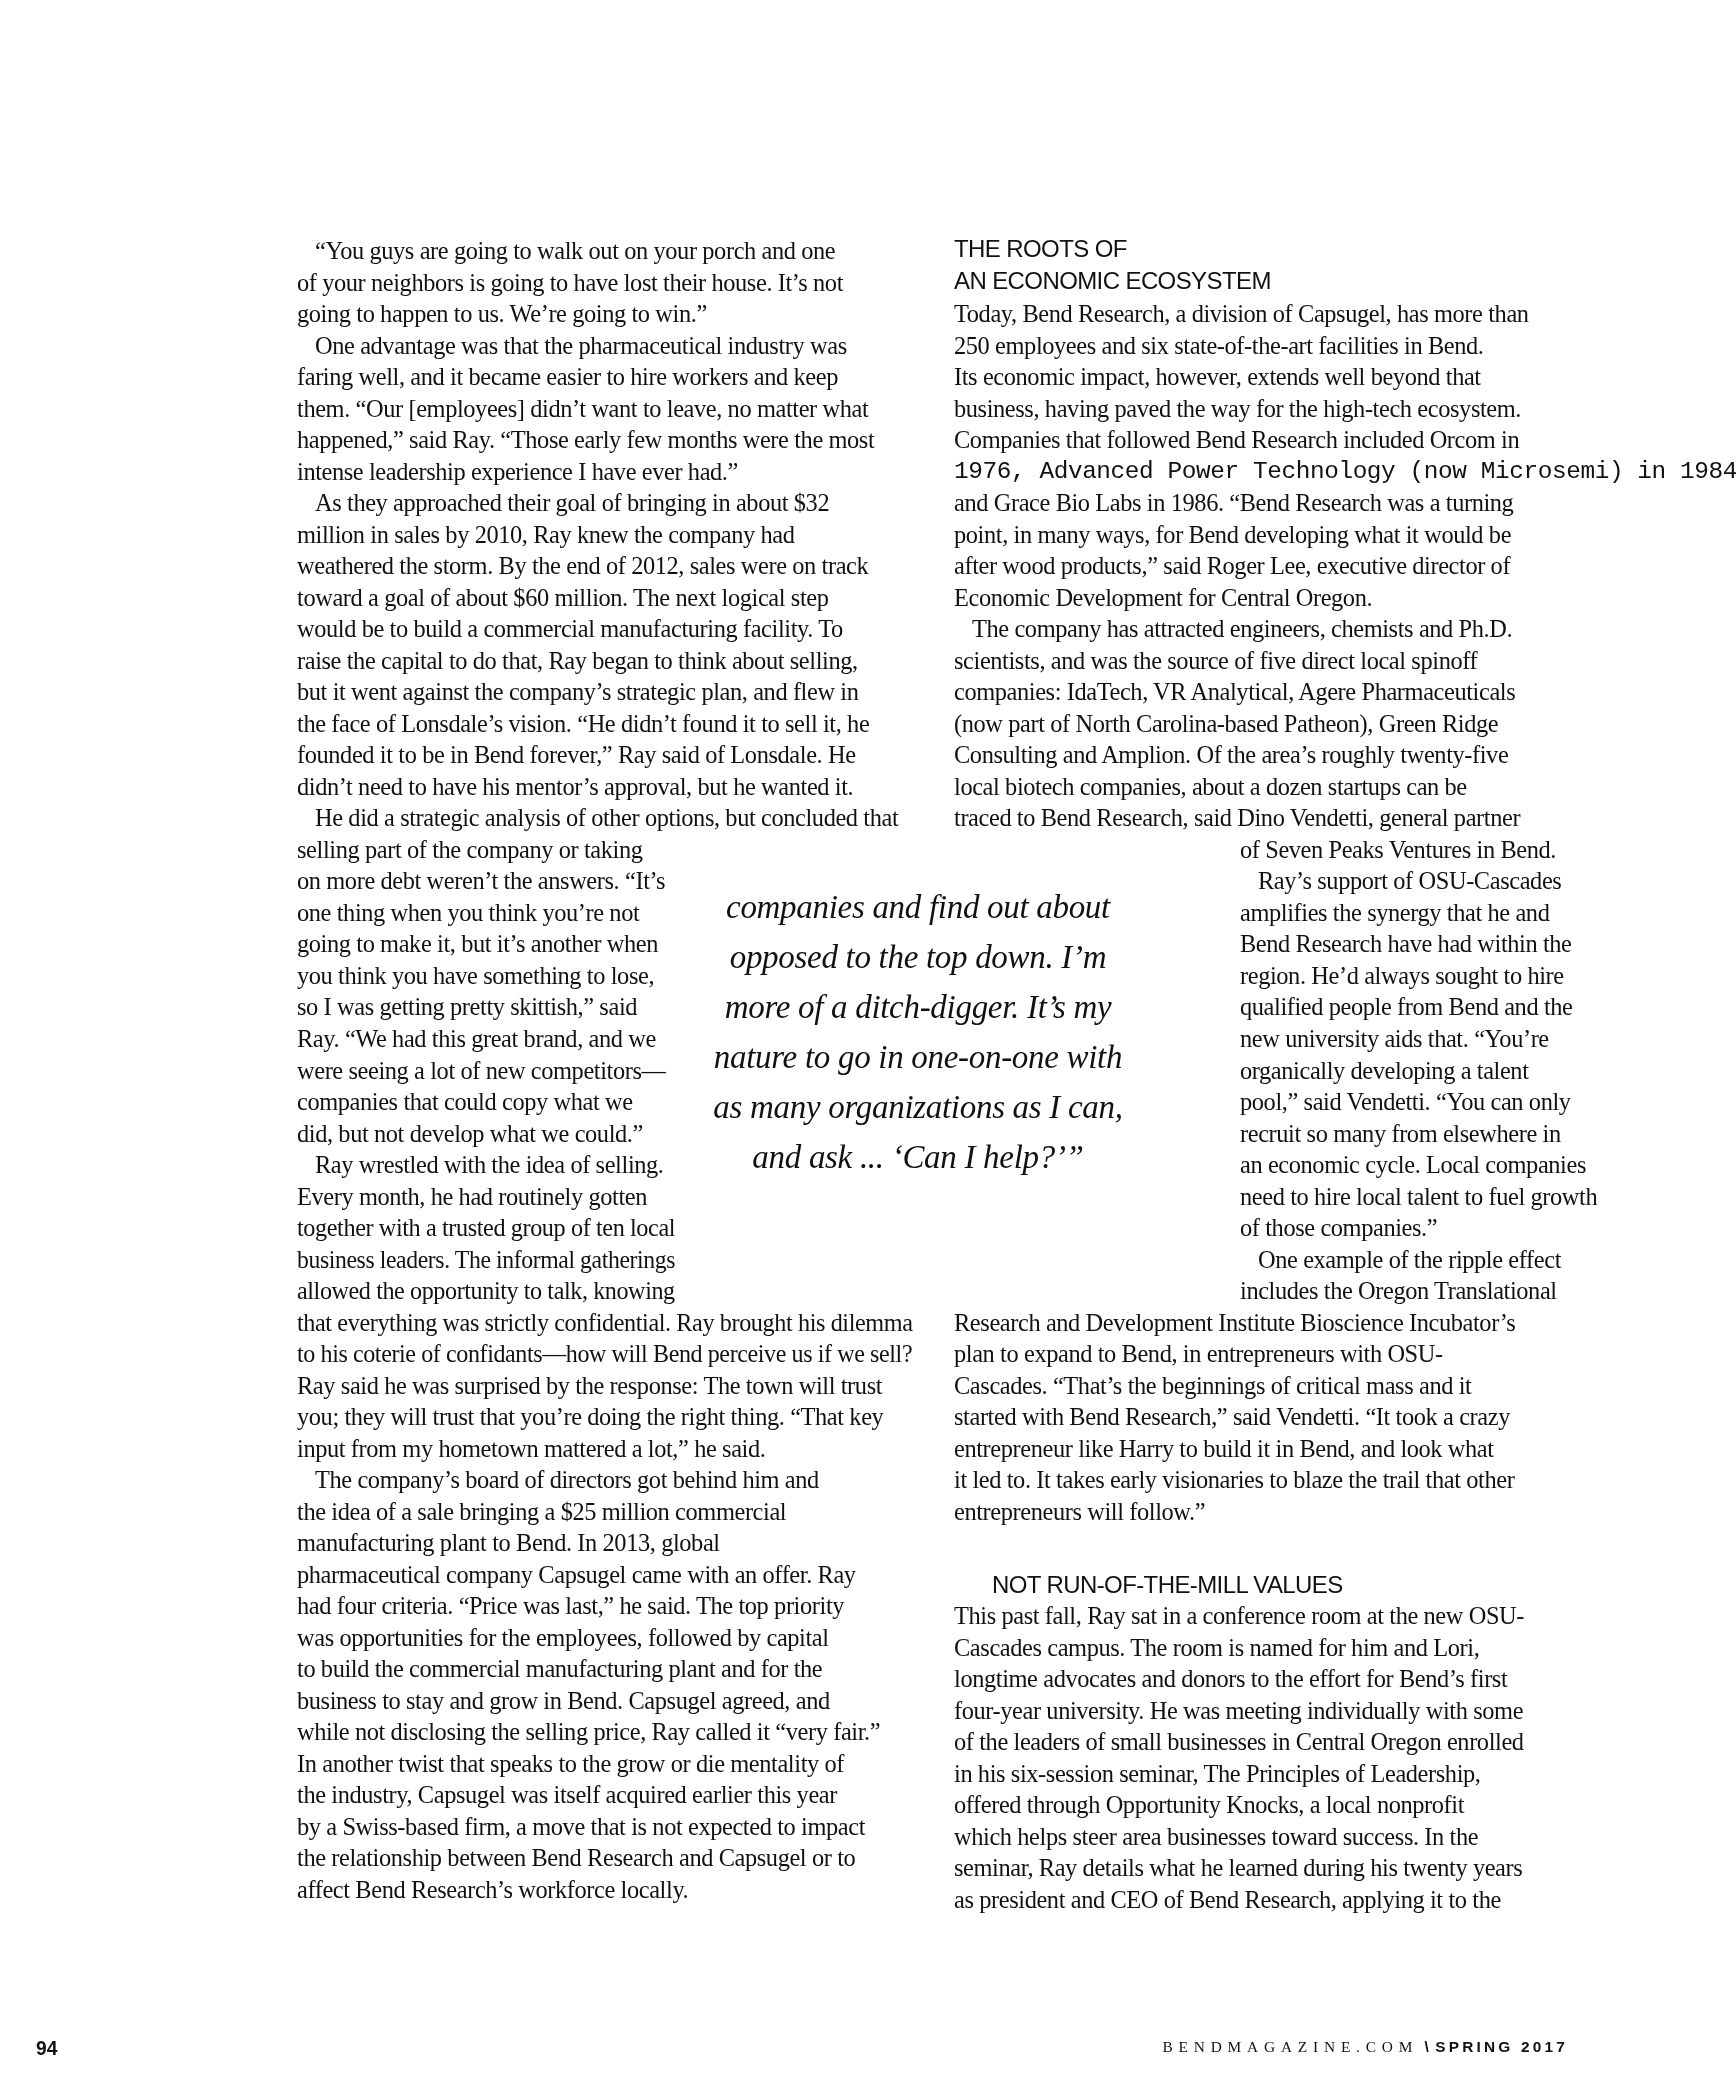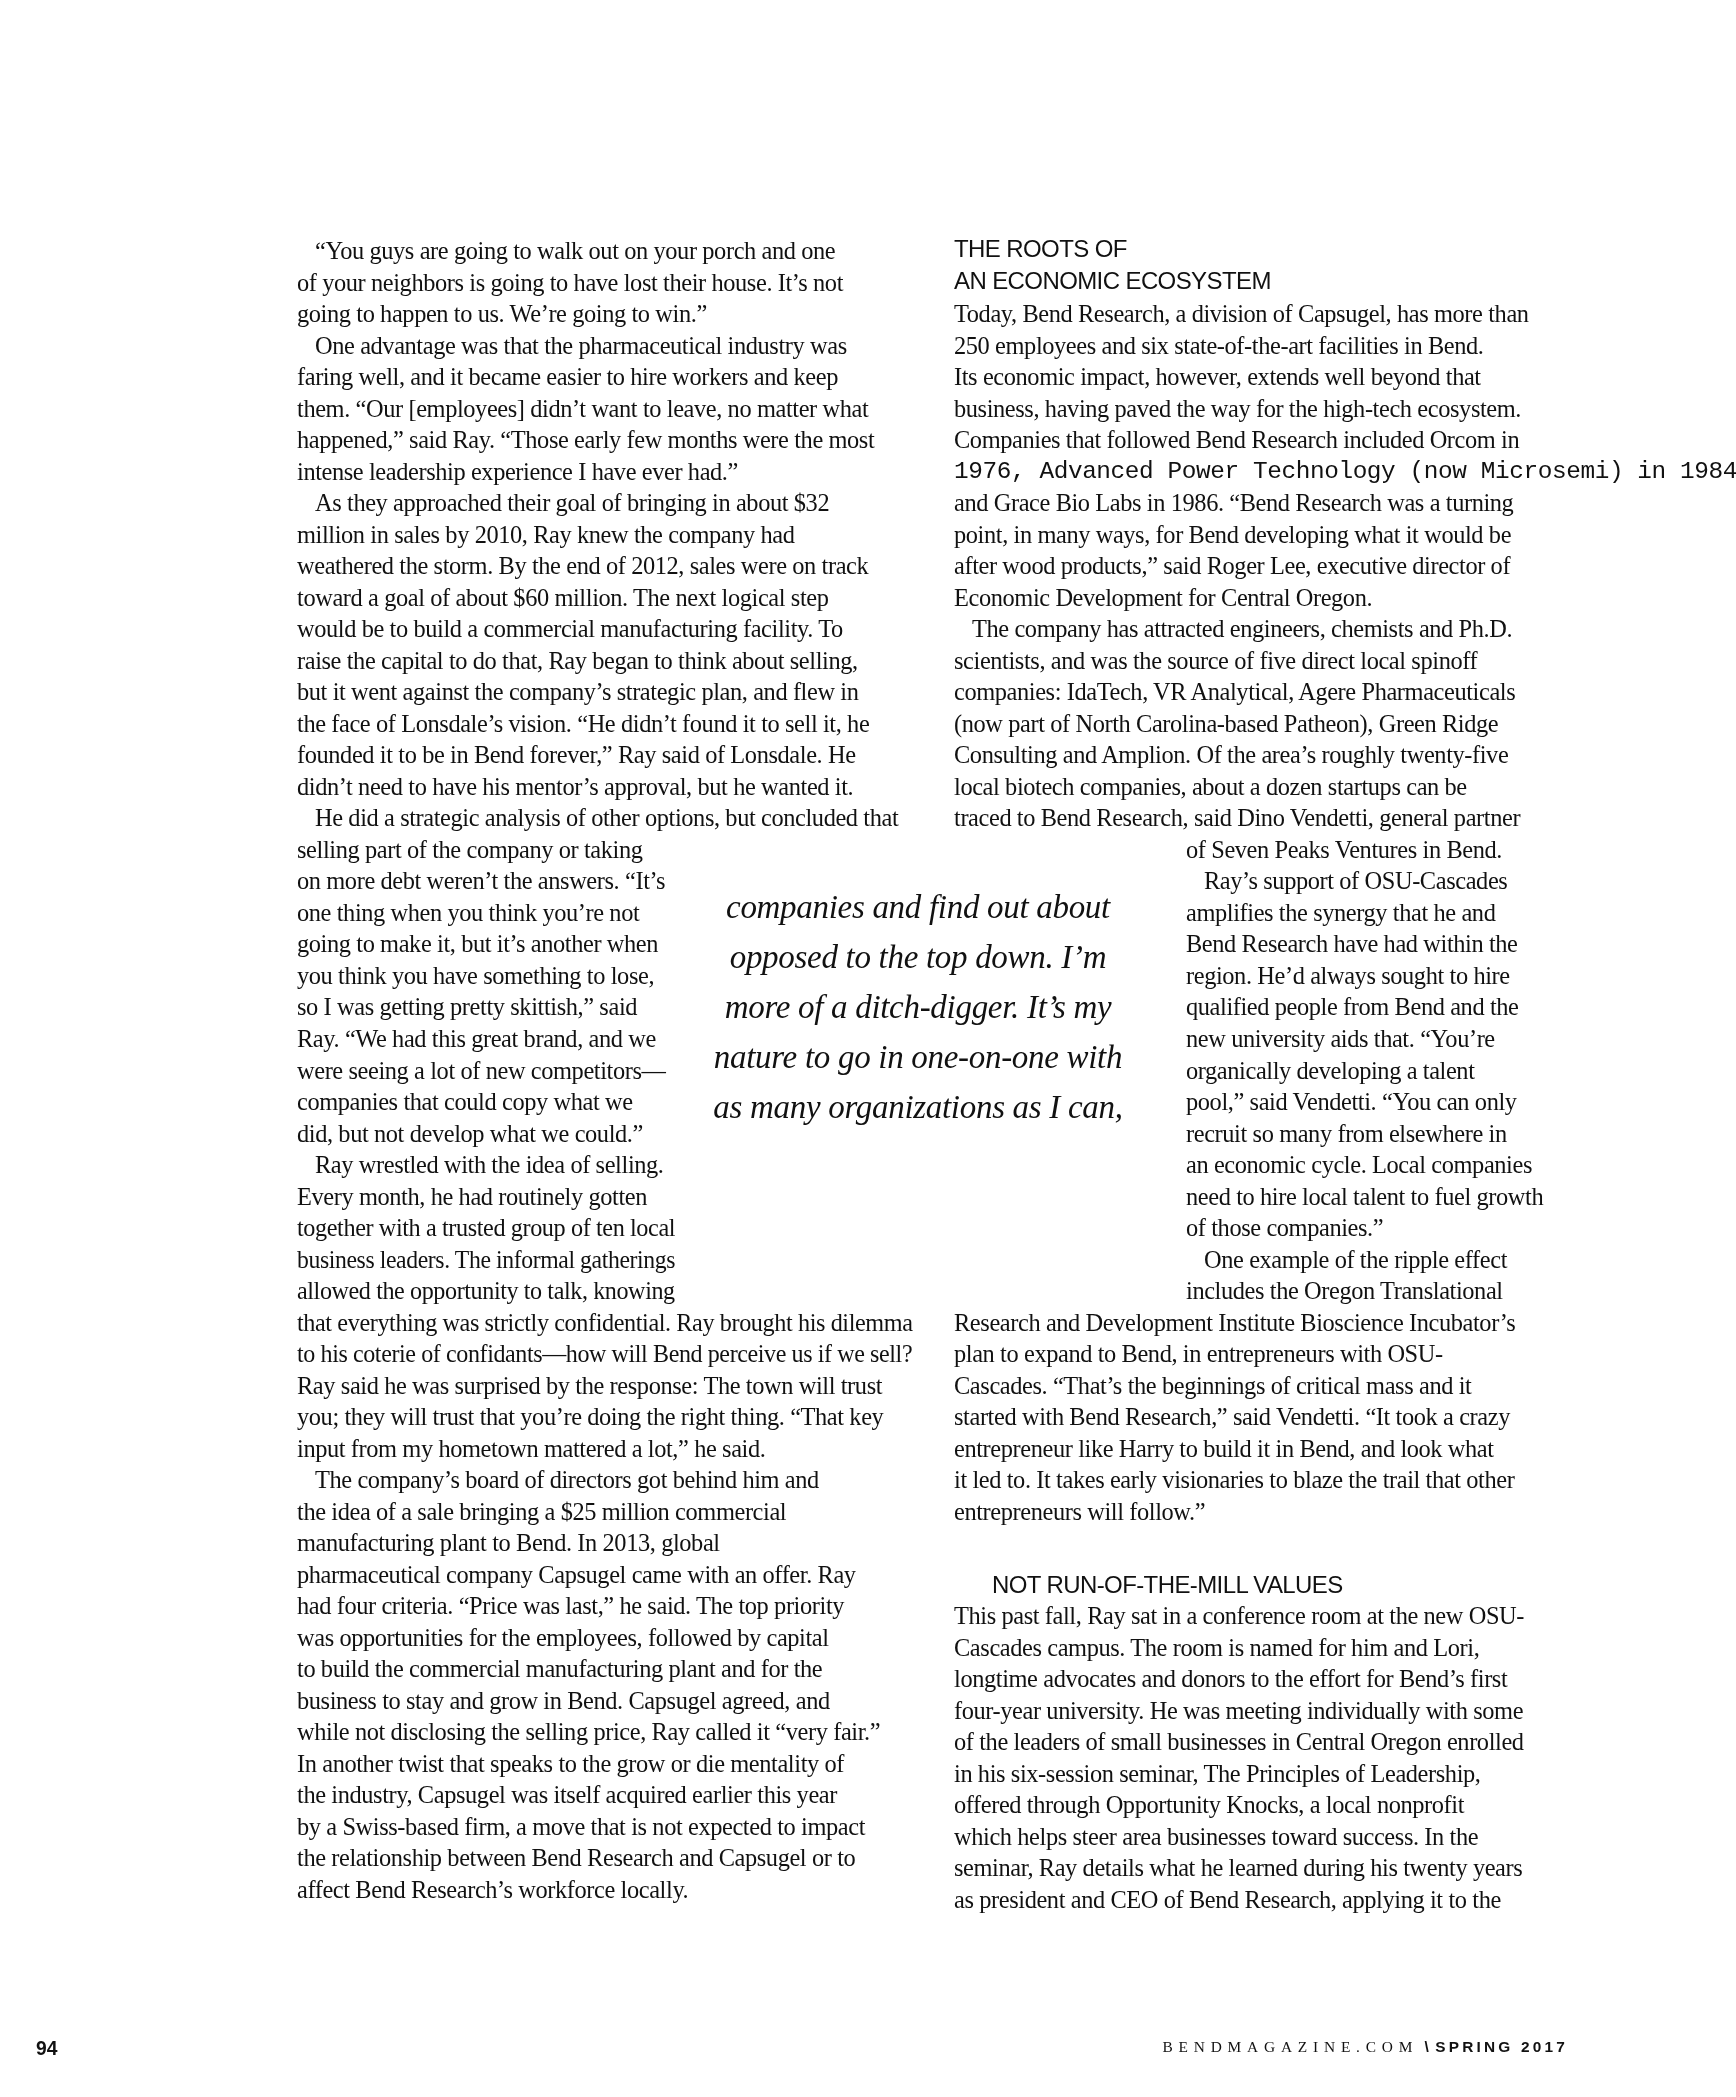--- a/index.html
+++ b/index.html
@@ -2,21 +2,21 @@
 <html style="font-size:10.3px"><head>
 <meta charset="utf-8">
 <style>
   html, body { margin:0; padding:0; background:#ffffff; }
   body { width:1736px; height:2097px; position:relative; overflow:hidden; color:#111111;
          font-family:"Liberation Serif","DejaVu Serif",serif; }
   .line { position:absolute; white-space:nowrap; font-size:24.4px; line-height:31.5px; height:31.5px;
           transform-origin:left top; letter-spacing:-0.4px; font-stretch:condensed; }
   .ln-l { left:297px; }
   .ln-r { left:954px; }
-  .ln-rn { left:1186px; }
+  .ln-rn { left:1240px; }
   .indent { padding-left:18px; }
   .heading { position:absolute; font-family:"Liberation Sans","DejaVu Sans",sans-serif; font-size:24px;
              line-height:31.5px; letter-spacing:-0.6px; font-weight:400; color:#111; white-space:nowrap; }
   .pullquote { position:absolute; left:680px; top:882px; width:476px; text-align:center;
                font-family:"Liberation Serif","DejaVu Serif",serif; font-style:italic; font-size:33px;
                line-height:50px; color:#111; letter-spacing:-0.3px; }
   .pq-line { display:block; white-space:nowrap; }
   .folio { position:absolute; left:36px; top:2038px; font-family:"Liberation Sans","DejaVu Sans",sans-serif;
            font-weight:700; font-size:19.3px; color:#111; }
   .footer { position:absolute; right:168px; top:2038px; font-size:15.4px; white-space:nowrap; color:#111; }
@@ -139,20 +139,21 @@
       <div class="line ln-r" style="top: 1852px;">seminar, Ray details what he learned during his twenty years</div>
       <div class="line ln-r" style="top: 1884px;">as president and CEO of Bend Research, applying it to the</div>
     </div>
 
   <div class="pullquote">
     <span class="pq-line">companies and find out about</span>
     <span class="pq-line">opposed to the top down. I’m</span>
     <span class="pq-line">more of a ditch-digger. It’s my</span>
     <span class="pq-line">nature to go in one-on-one with</span>
     <span class="pq-line">as many organizations as I can,</span>
+    <span class="pq-line">and ask ... ‘Can I help?’”</span>
   </div>
 
   <div class="folio">94</div>
   <div class="footer">
     <span class="site">BENDMAGAZINE.COM</span><span class="sep">\</span><span class="issue">SPRING 2017</span>
   </div>
 </div>
 
 
 </body></html>

